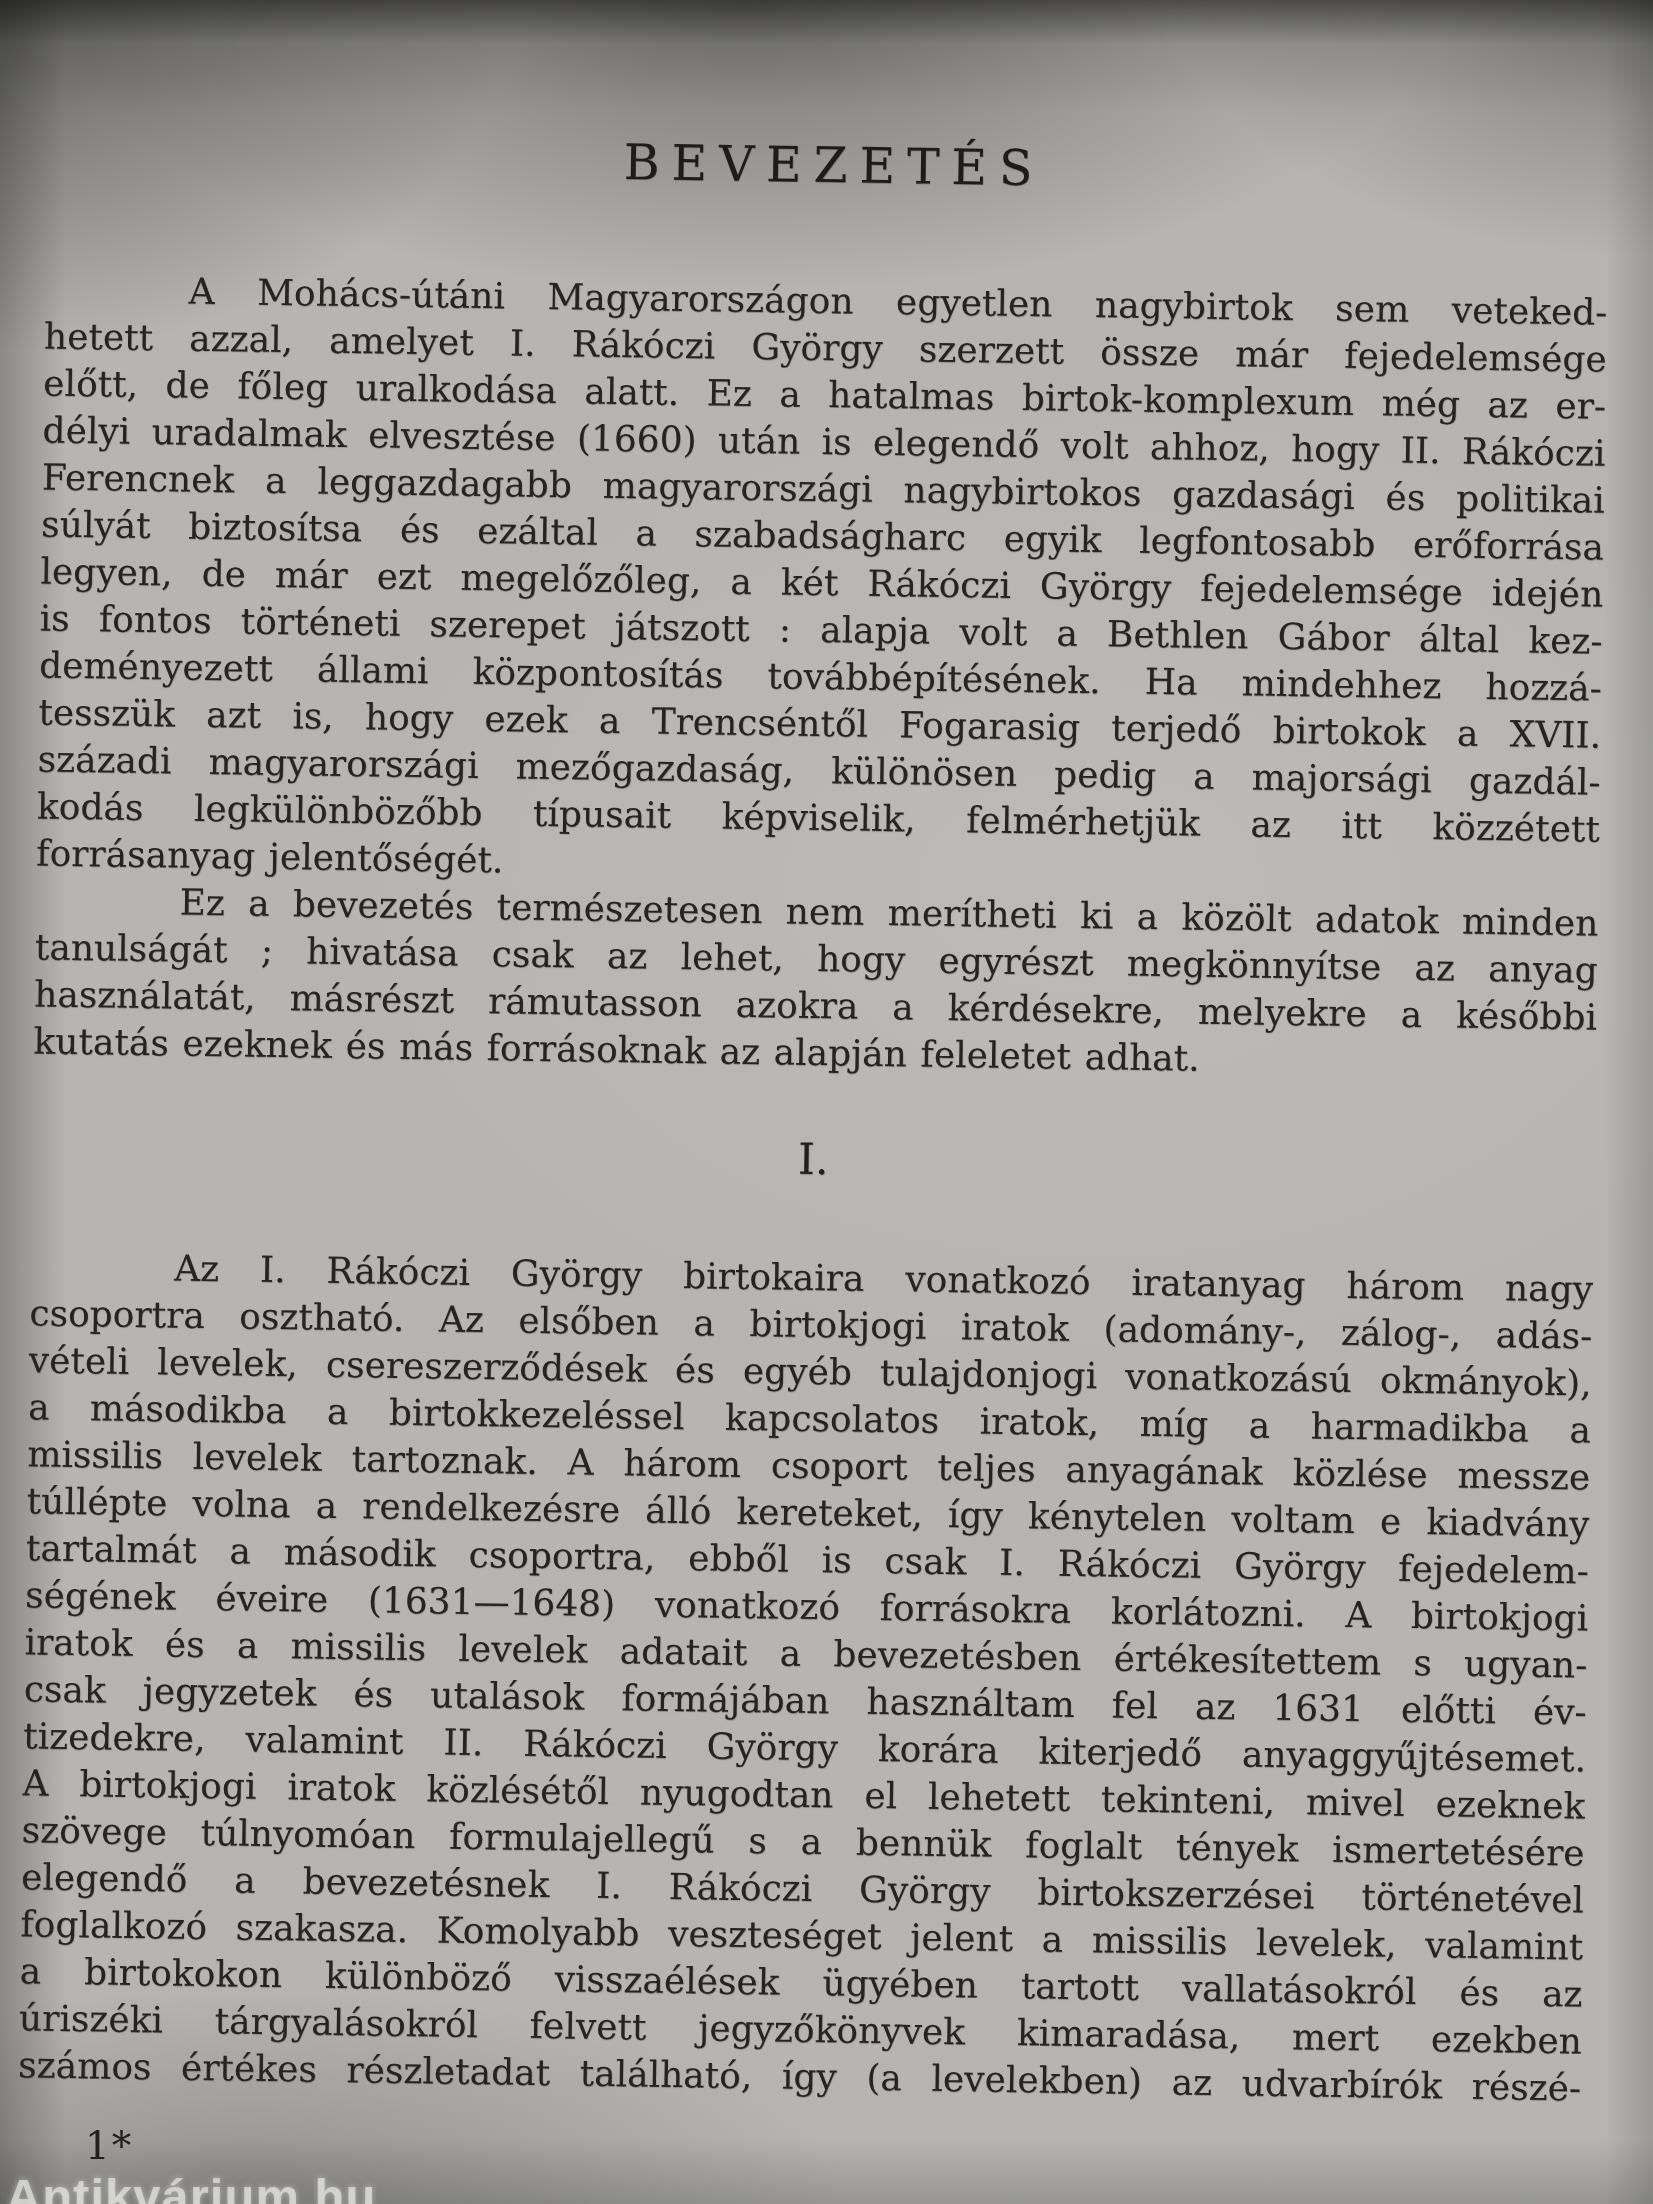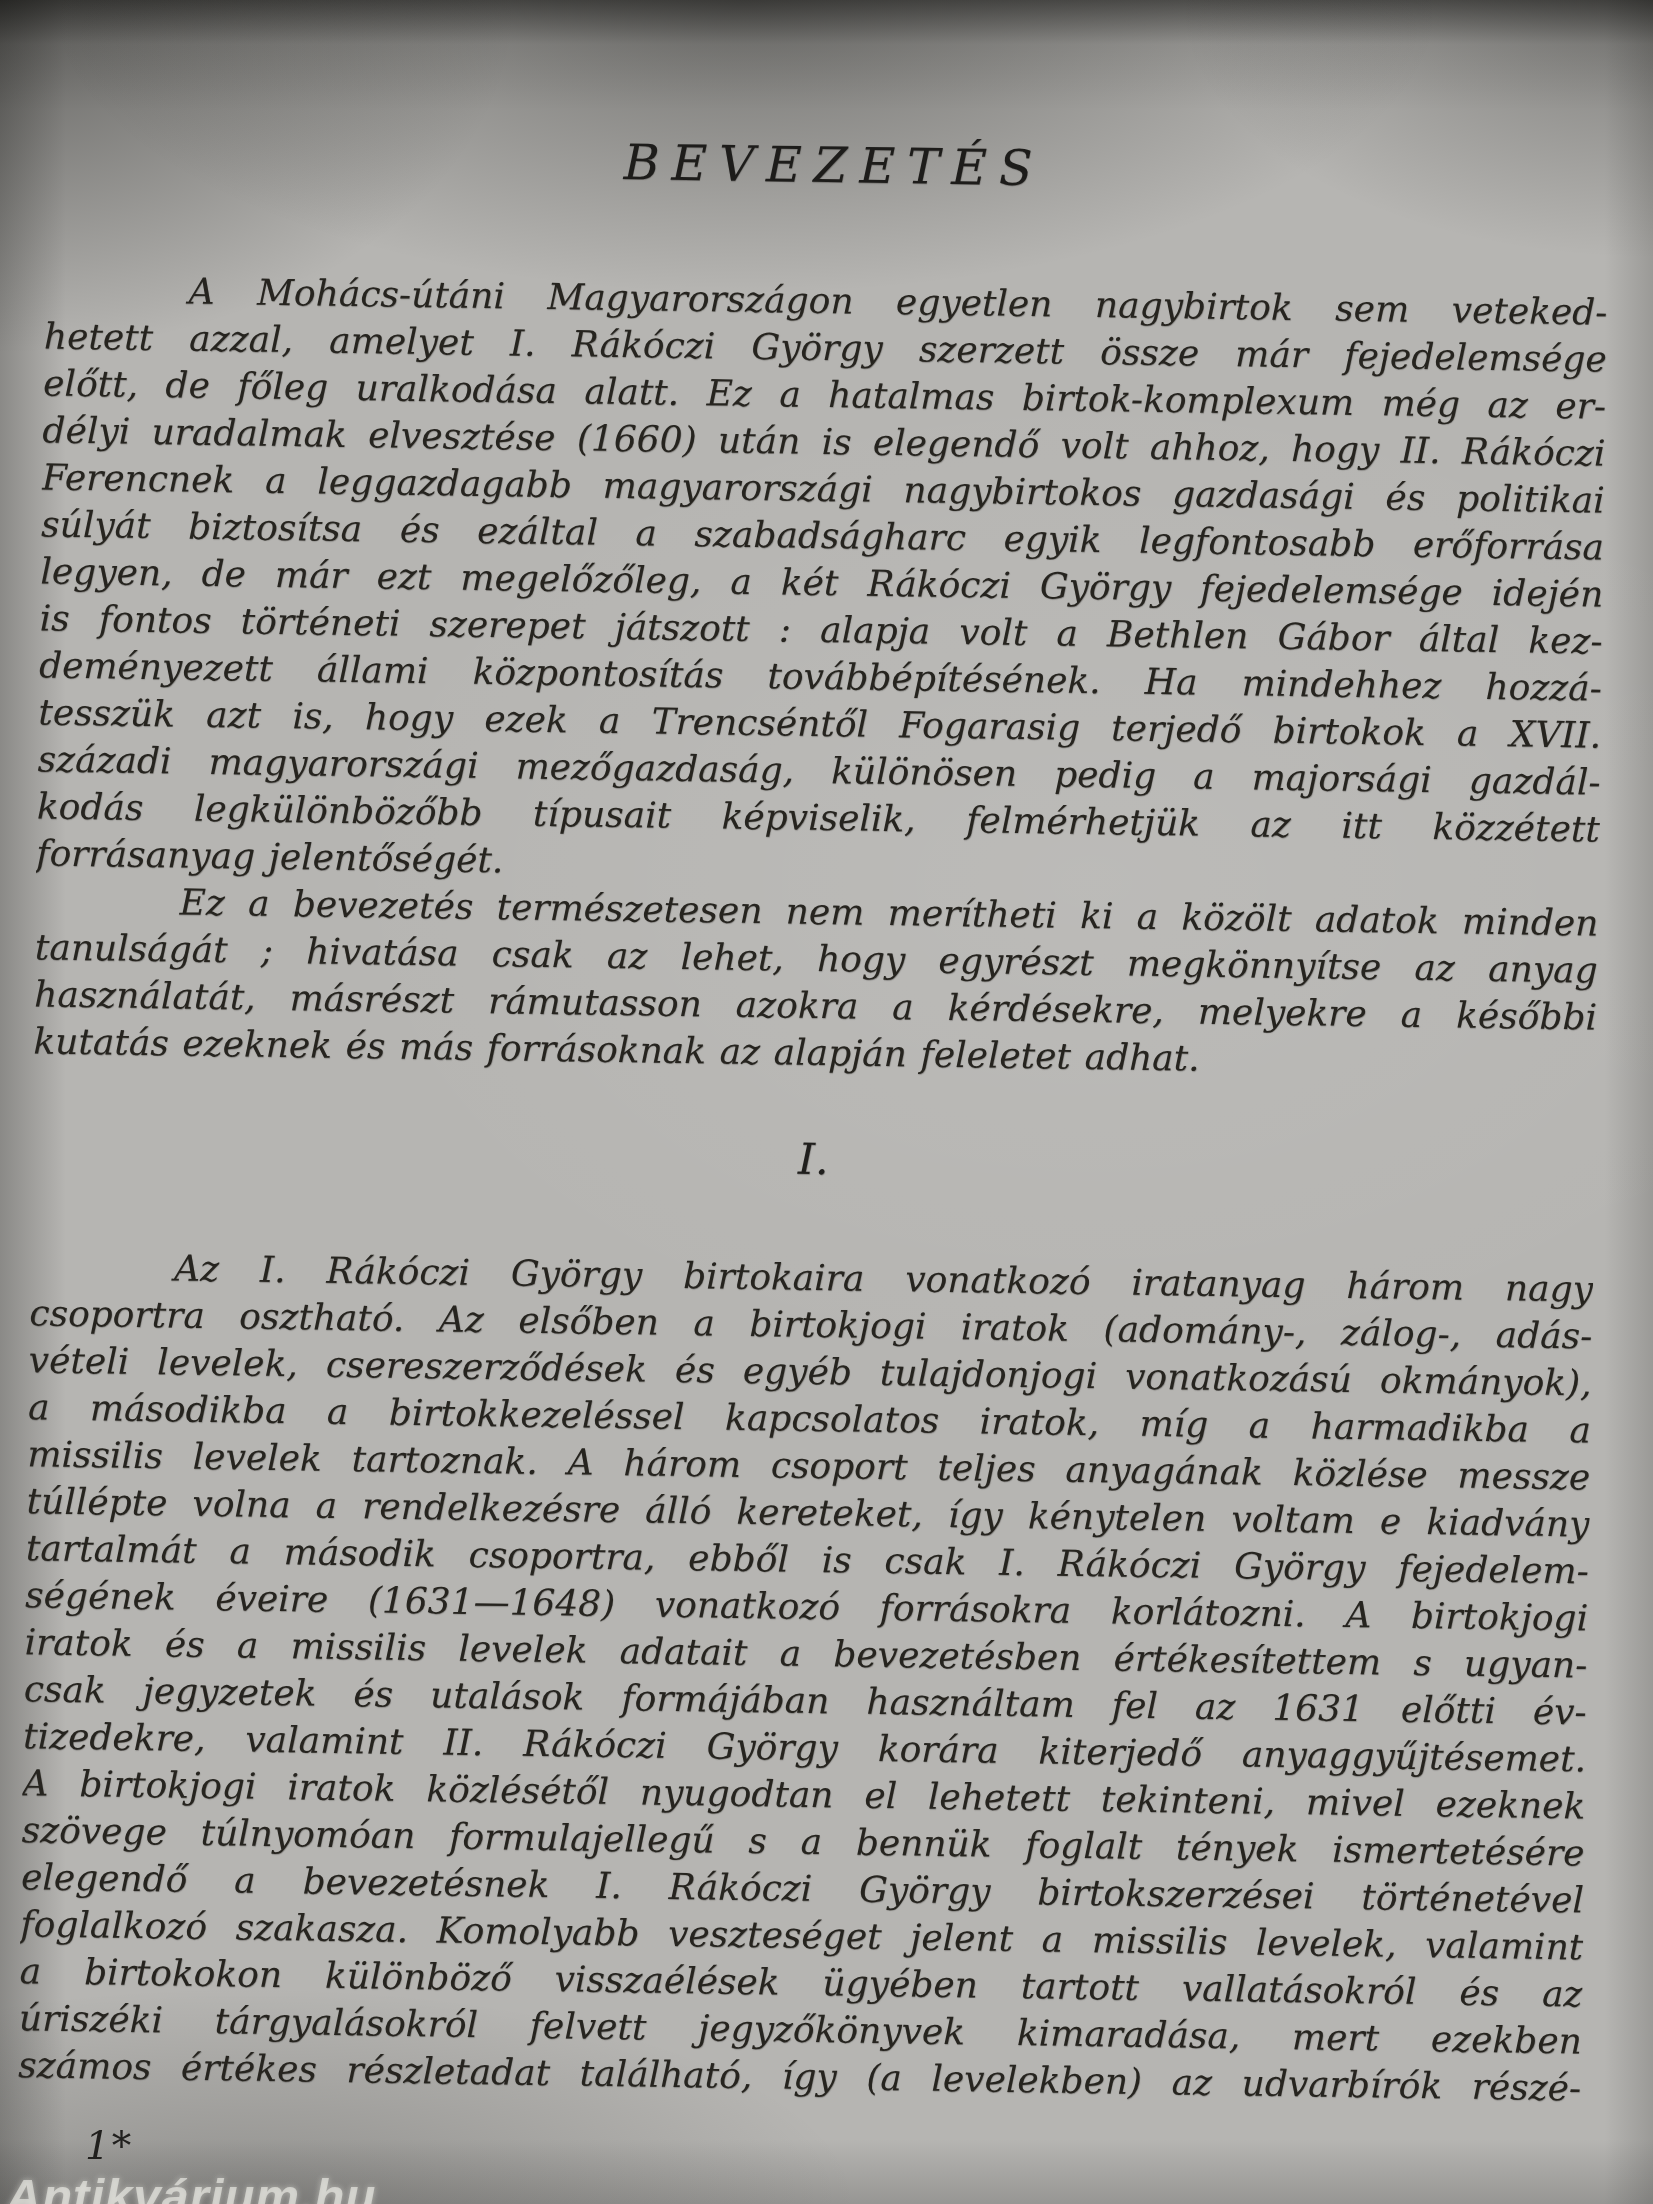--- a/index.html
+++ b/index.html
@@ -18,21 +18,20 @@
       radial-gradient(1116px 728px at 66% 40%, rgba(255,255,255,0.08), transparent 70%),
       radial-gradient(970px 408px at 45% 0%, rgba(15,15,13,0.40), transparent 72%),
       radial-gradient(737px 505px at 0% 0%, rgba(12,12,10,0.50), transparent 70%),
       radial-gradient(679px 369px at 100% 0%, rgba(12,12,10,0.34), transparent 70%),
       linear-gradient(to bottom, rgba(8,8,6,0.55) 0%, rgba(8,8,6,0.10) 2%, rgba(8,8,6,0) 5%),
       linear-gradient(to right, rgba(8,8,6,0.25) 0%, rgba(8,8,6,0) 4%),
       linear-gradient(to left, rgba(8,8,6,0.16) 0%, rgba(8,8,6,0) 3%),
       radial-gradient(873px 311px at 15% 100%, rgba(12,12,10,0.22), transparent 70%),
       linear-gradient(to top, rgba(8,8,6,0.18) 0%, rgba(8,8,6,0) 3%),
       var(--paper, #b6b5b2);
-    font-style: italic;
   }
   .textblock {
     position: absolute;
     left: 35px;
     right: 56px;
     top: 0;
     transform: rotate(0.85deg);
     transform-origin: 50% 45%;
     text-shadow: 0.4px 0.7px 0.9px rgba(40,38,34,0.38);
   }

